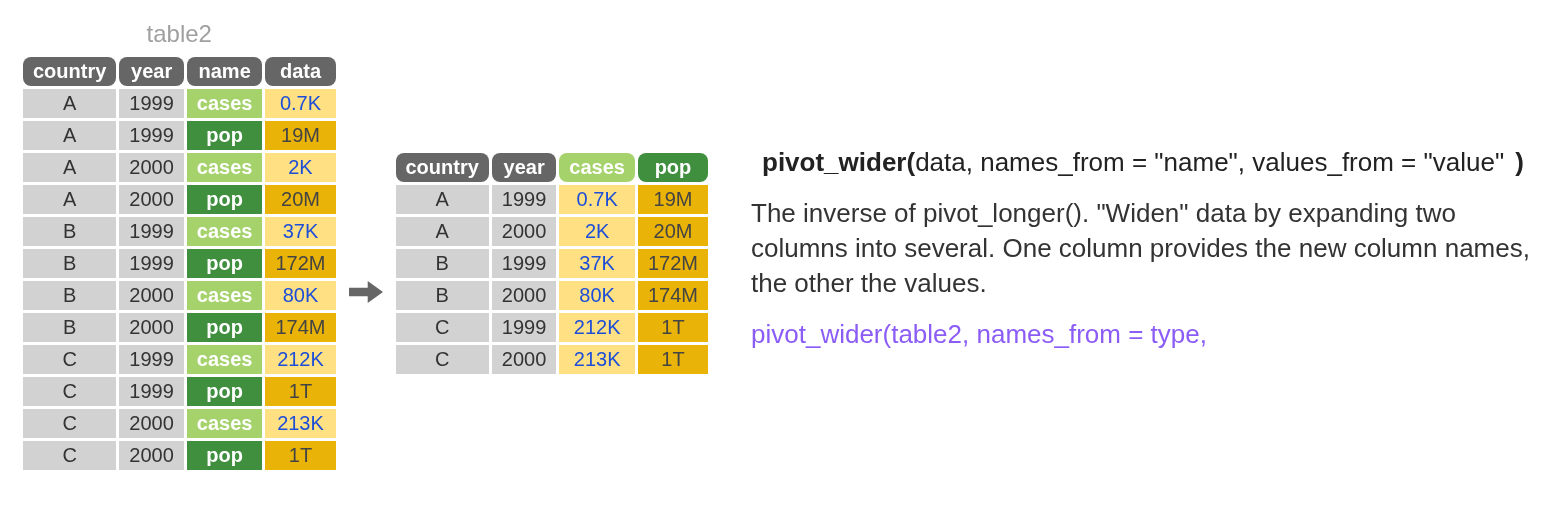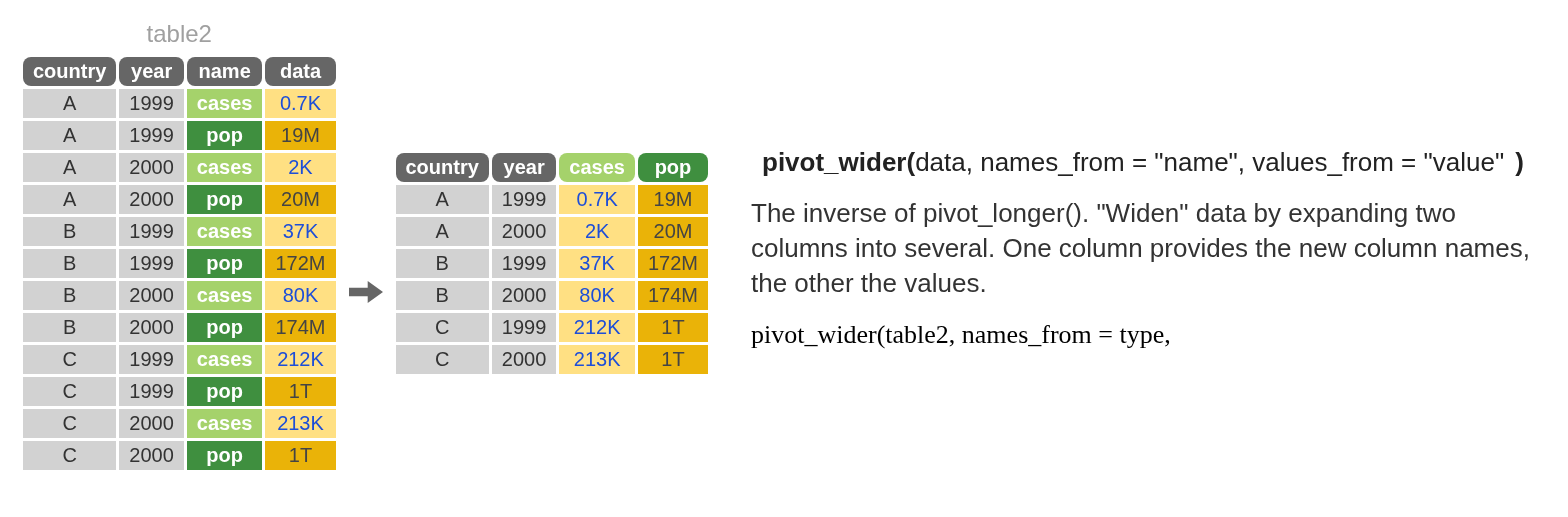--- a/index.html
+++ b/index.html
@@ -52,21 +52,21 @@
   .text-block {
     flex: 1;
     padding-left: 30px;
     padding-top: 20px;
     font-size: 26px;
     color: #333;
     line-height: 1.35;
   }
   .text-block p { margin: 0 0 16px 0; }
   .sig { color: #222; }
-  .example { color: #000000; font-family: Liberation Serif, serif; }
+  .example { color: #8b5cf6; }
   .indent { padding-left: 24px; display: block; }
   .bold { font-weight: 700; margin-left: 11px; }
 </style>
 </head>
 <body>
 
 <div class="container">
 
   <div class="table-block">
     <div class="table-title">table2</div>

